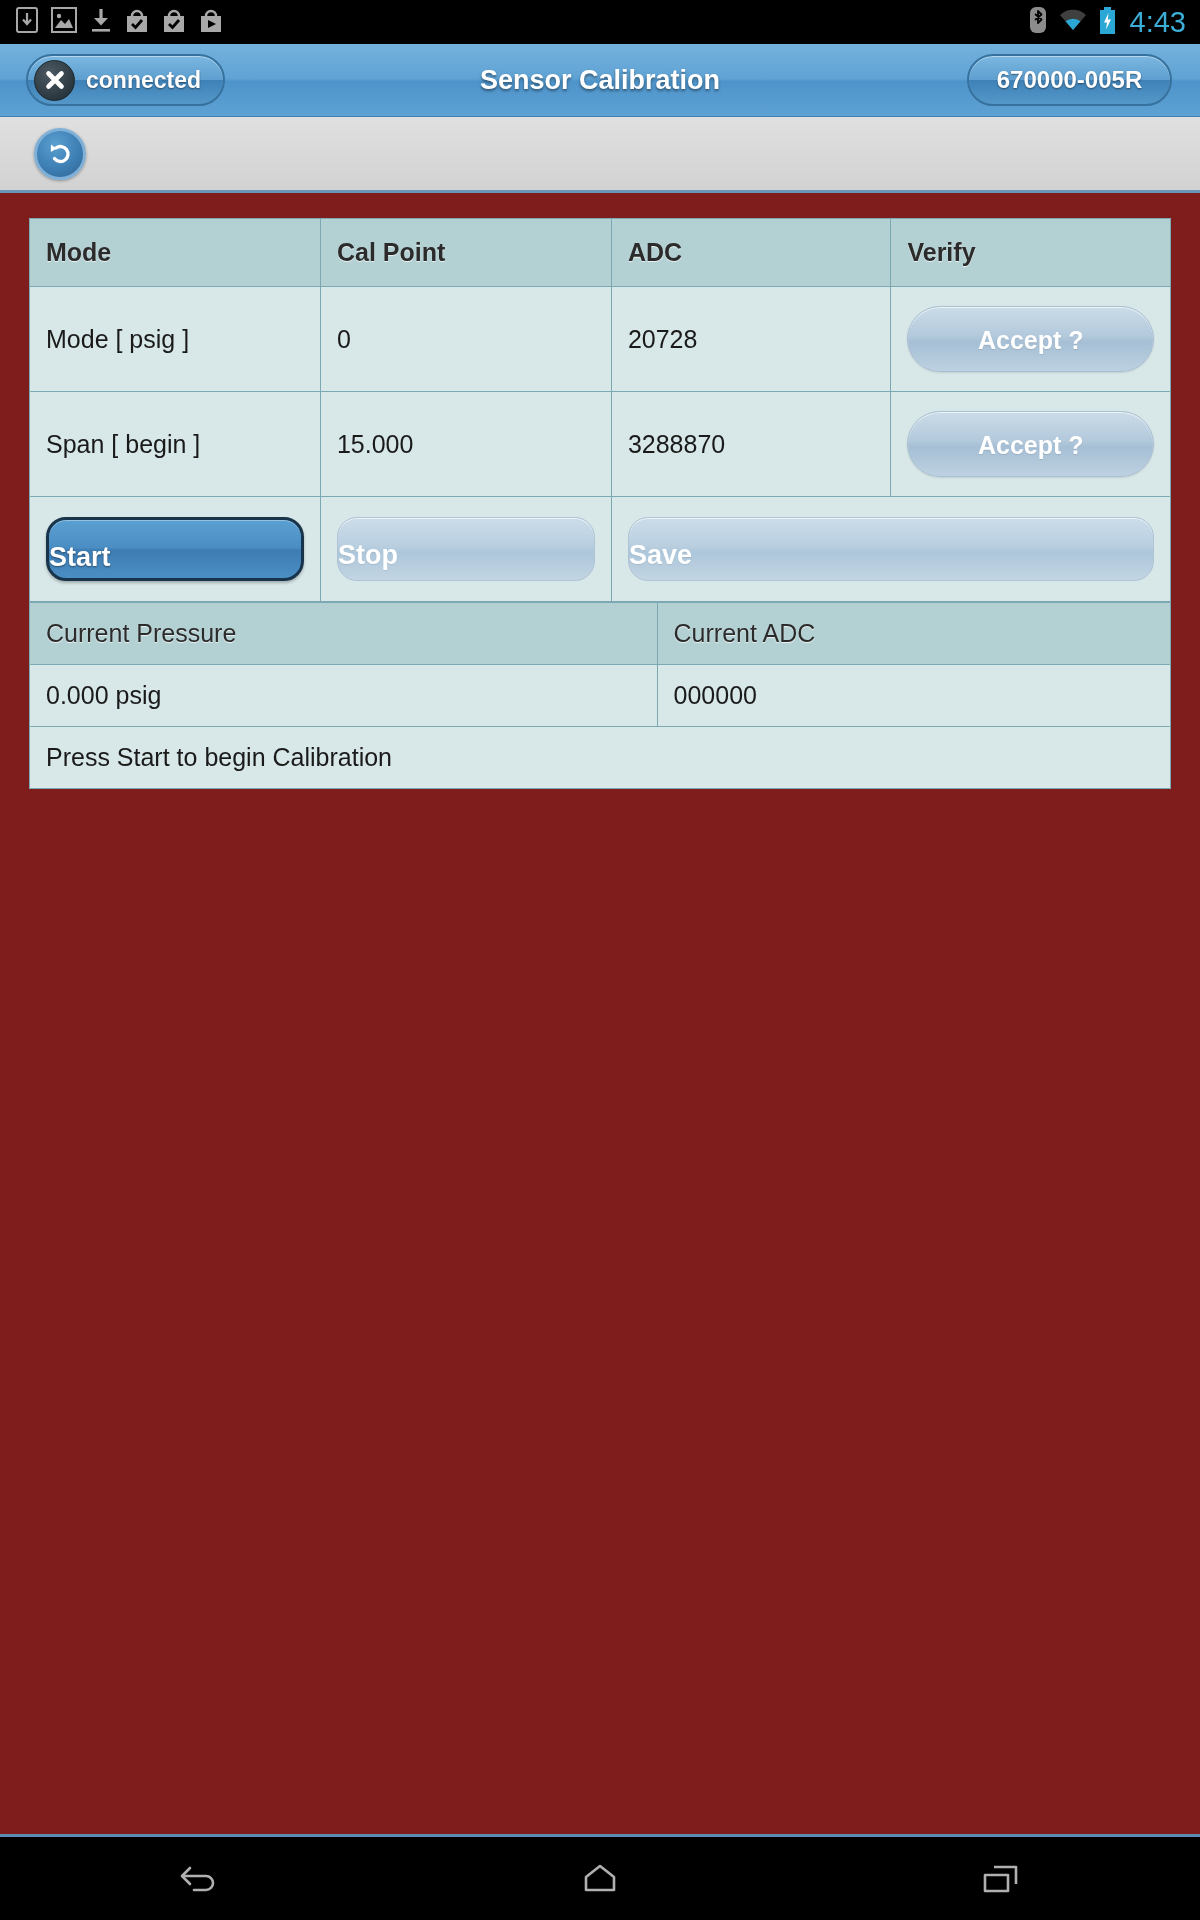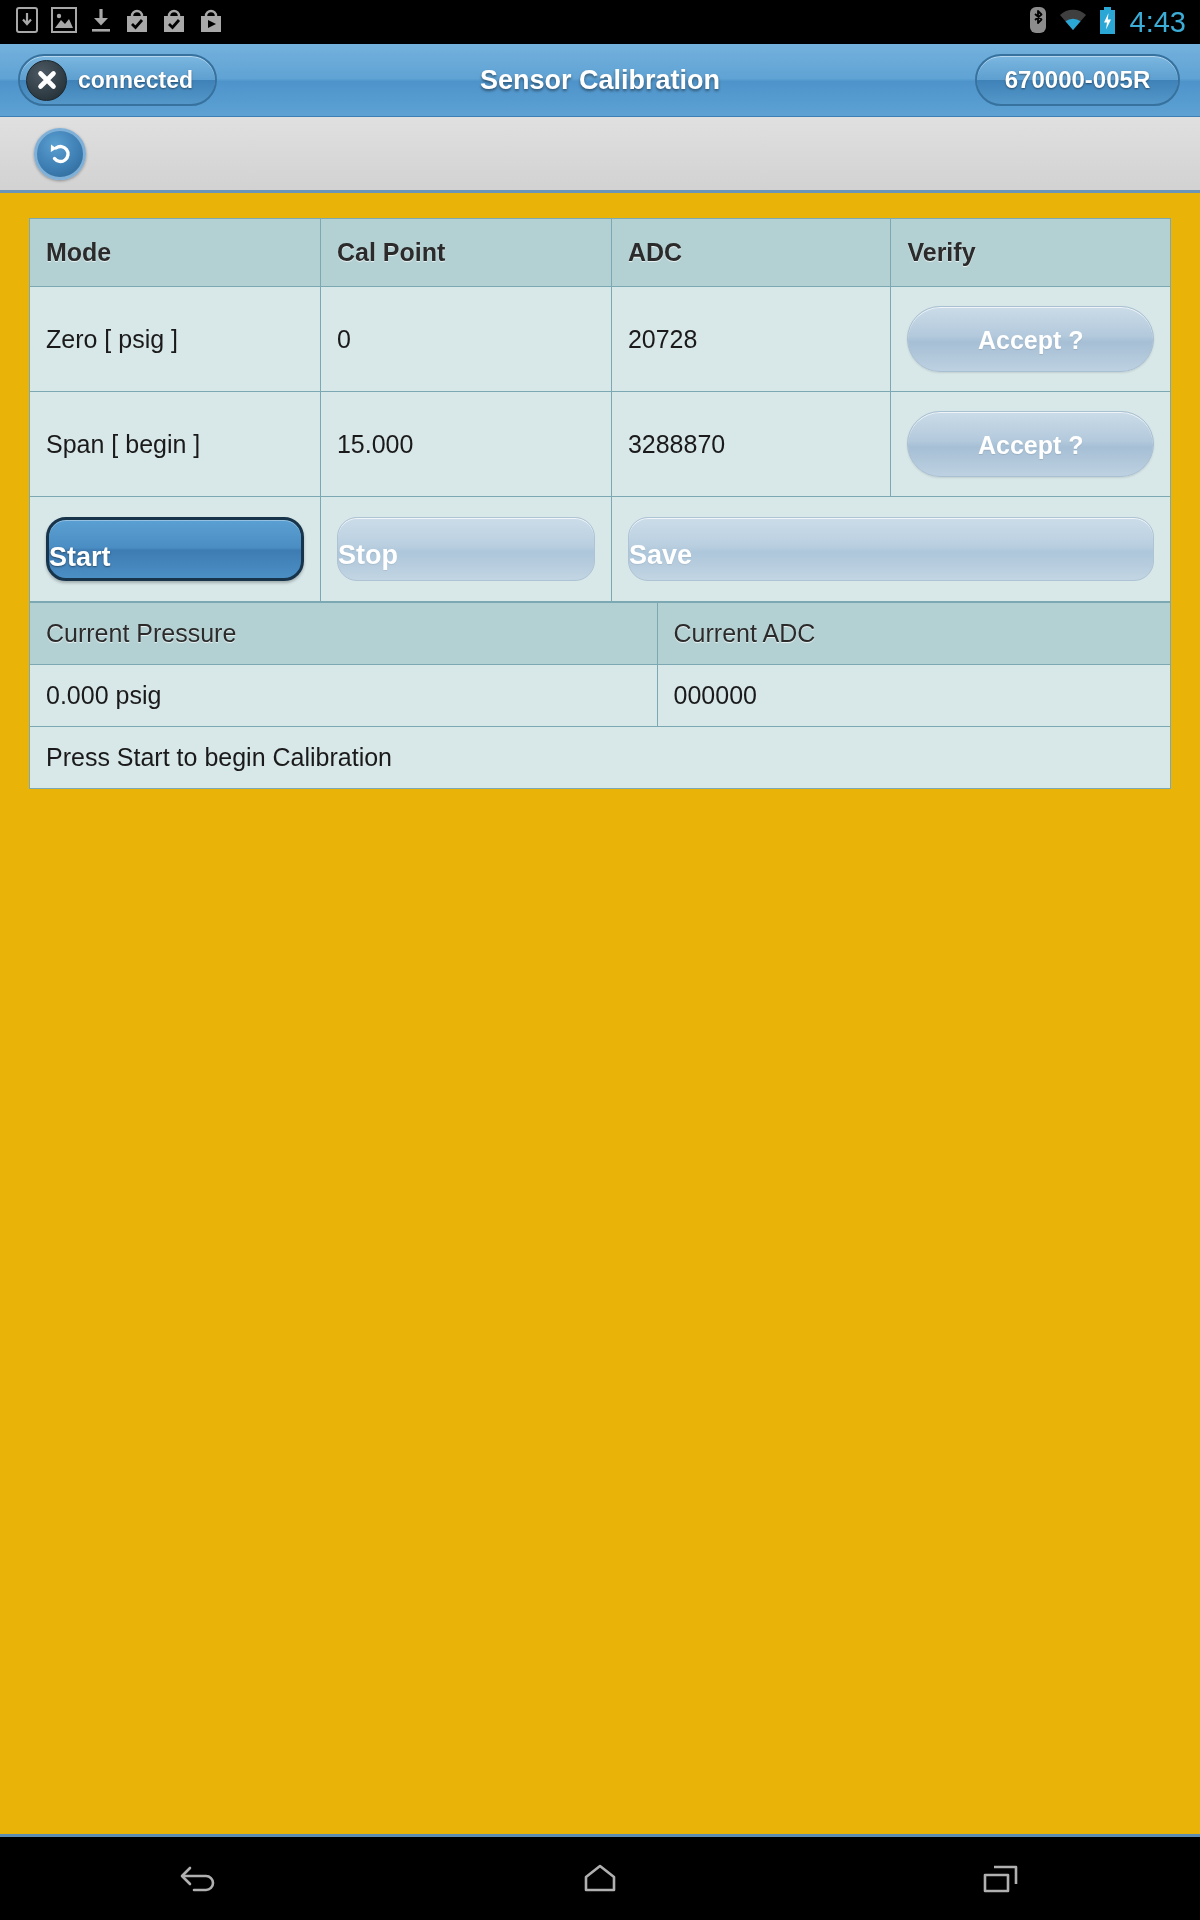--- a/index.html
+++ b/index.html
@@ -45,21 +45,21 @@
   }
 
   
   .title-bar {
     height: 73px;
     background: linear-gradient(to bottom, #74b1dd 0%, #5fa3d4 48%, #4e94cb 52%, #5ea2d3 100%);
     border-bottom: 1px solid #3e7fb4;
     display: flex;
     align-items: center;
     position: relative;
-    padding: 0 10px;
+    padding: 0 18px;
     flex: 0 0 auto;
   }
   .conn-pill {
     display: flex;
     align-items: center;
     gap: 11px;
     height: 52px;
     padding: 0 22px 0 6px;
     border-radius: 26px;
     background: linear-gradient(to bottom, #7bb7e0 0%, #5d9fd0 50%, #3f82b8 51%, #5497c8 100%);
@@ -128,21 +128,21 @@
     border-radius: 50%;
     background: radial-gradient(circle at 40% 30%, #5b9fd0 0%, #3e7fb4 55%, #2d6491 100%);
     border: 3px solid #7fb0d8;
     box-shadow: 0 1px 3px rgba(0,0,0,0.35);
     display: flex; align-items: center; justify-content: center;
   }
 
   
   .content {
     flex: 1 1 auto;
-    background: #eab308;
+    background: #7f1d1d;
     padding: 25px 29px 0 29px;
     overflow: hidden;
   }
 
   .cal-table {
     width: 100%;
     border-collapse: collapse;
     border: 1px solid #7ba8b3;
     table-layout: fixed;
   }
@@ -387,21 +387,21 @@
       <thead>
         <tr>
           <th class="col-mode">Mode</th>
           <th class="col-cal">Cal Point</th>
           <th class="col-adc">ADC</th>
           <th class="col-verify">Verify</th>
         </tr>
       </thead>
       <tbody>
         <tr>
-          <td>Zero [ psig ]</td>
+          <td>Mode [ psig ]</td>
           <td>0</td>
           <td>20728</td>
           <td class="verify-cell">
             <span class="accept-btn">Accept ?</span>
           </td>
         </tr>
         <tr>
           <td>Span [ begin ]</td>
           <td>15.000</td>
           <td>3288870</td>

